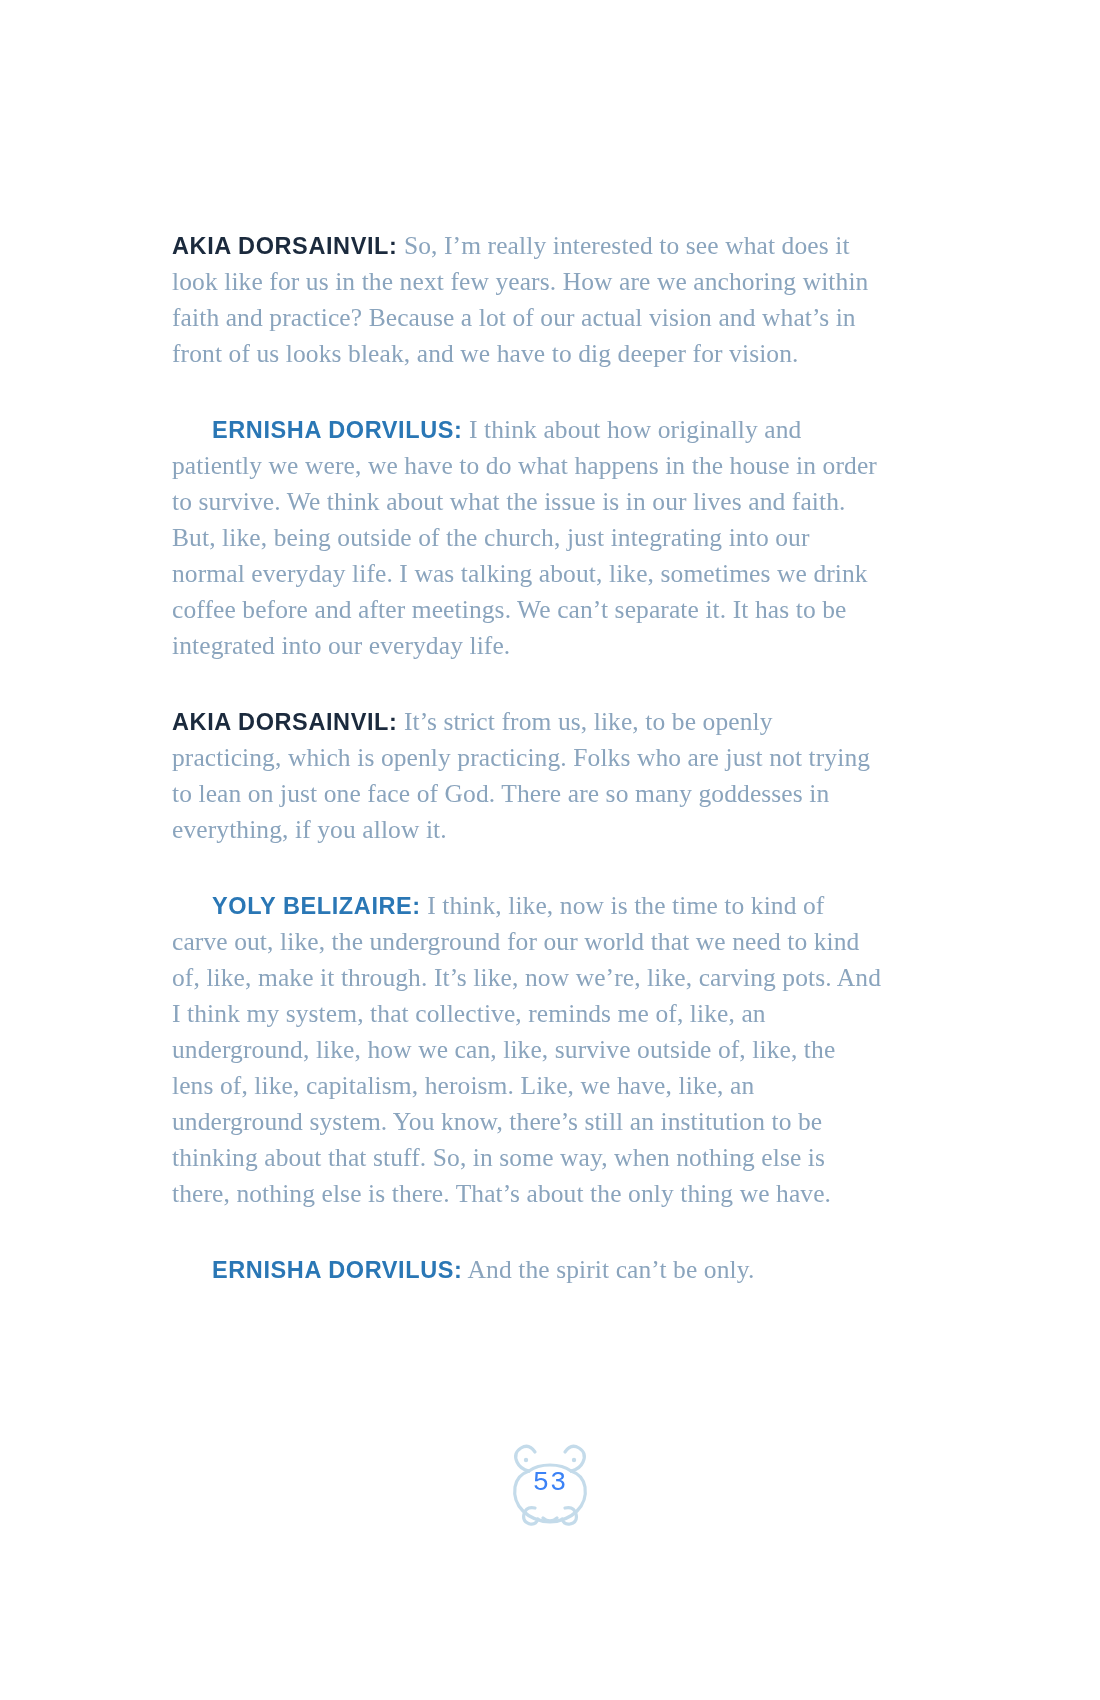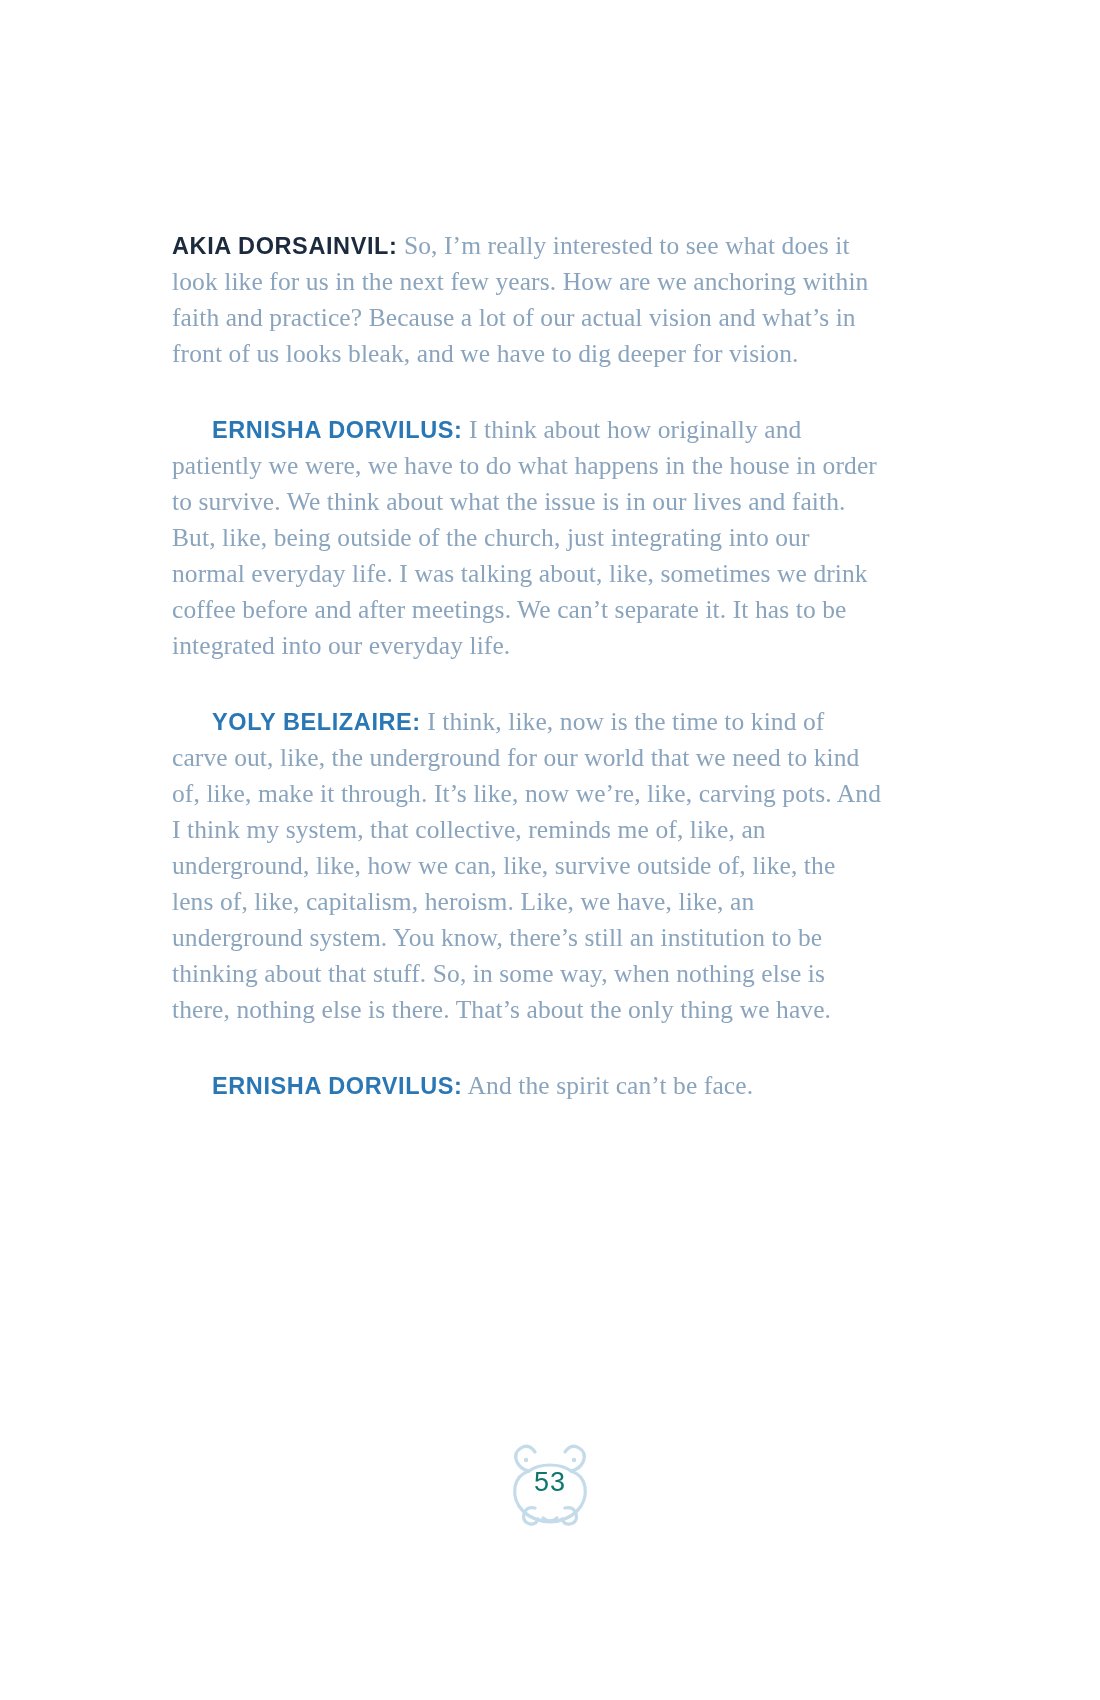--- a/index.html
+++ b/index.html
@@ -68,50 +68,53 @@
     height: 110px;
     display: flex;
     align-items: center;
     justify-content: center;
   }
   .page-number {
     position: absolute;
     top: 50%;
     left: 50%;
     transform: translate(-50%, -58%);
-    font-family: Liberation Sans, sans-serif;
+    font-family: Liberation Mono, monospace;
     font-size: 27px;
-    color: #0f766e;
+    color: #3b82f6;
     letter-spacing: 1px;
     text-align: right;
   }
 </style>
 </head>
 <body>
 
 <div class="page">
 
   <div class="content">
 
     <p class="para">
       <span class="speaker dark">AKIA DORSAINVIL:</span><span class="speech"> So, I’m really interested to see what does it look like for us in the next few years. How are we anchoring within faith and practice? Because a lot of our actual vision and what’s in front of us looks bleak, and we have to dig deeper for vision.</span>
     </p>
 
     <p class="para">
       <span class="speaker blue">ERNISHA DORVILUS:</span><span class="speech"> I think about how originally and patiently we were, we have to do what happens in the house in order to survive. We think about what the issue is in our lives and faith. But, like, being outside of the church, just integrating into our normal everyday life. I was talking about, like, sometimes we drink coffee before and after meetings. We can’t separate it. It has to be integrated into our everyday life.</span>
     </p>
 
+    <p class="para">
+      <span class="speaker dark">AKIA DORSAINVIL:</span><span class="speech"> It’s strict from us, like, to be openly practicing, which is openly practicing. Folks who are just not trying to lean on just one face of God. There are so many goddesses in everything, if you allow it.</span>
+    </p>
 
     <p class="para">
       <span class="speaker blue">YOLY BELIZAIRE:</span><span class="speech"> I think, like, now is the time to kind of carve out, like, the underground for our world that we need to kind of, like, make it through. It’s like, now we’re, like, carving pots. And I think my system, that collective, reminds me of, like, an underground, like, how we can, like, survive outside of, like, the lens of, like, capitalism, heroism. Like, we have, like, an underground system. You know, there’s still an institution to be thinking about that stuff. So, in some way, when nothing else is there, nothing else is there. That’s about the only thing we have.</span>
     </p>
 
 
     <p class="para">
-      <span class="speaker blue">ERNISHA DORVILUS:</span><span class="speech"> And the spirit can’t be face.</span>
+      <span class="speaker blue">ERNISHA DORVILUS:</span><span class="speech"> And the spirit can’t be only.</span>
     </p>
 
   </div>
 
   <div class="footer-mark">
     <div class="mark-wrap">
       <svg width="110" height="110" viewBox="0 0 110 110" aria-hidden="true">
         <g fill="none" stroke="#c4dbea" stroke-width="3.2" stroke-linecap="round">
           <path d="M40 22 q-6 -9 -14 -4 q-8 5 -4 14 q3 7 12 9"></path>
           <path d="M70 22 q6 -9 14 -4 q8 5 4 14 q-3 7 -12 9"></path>

